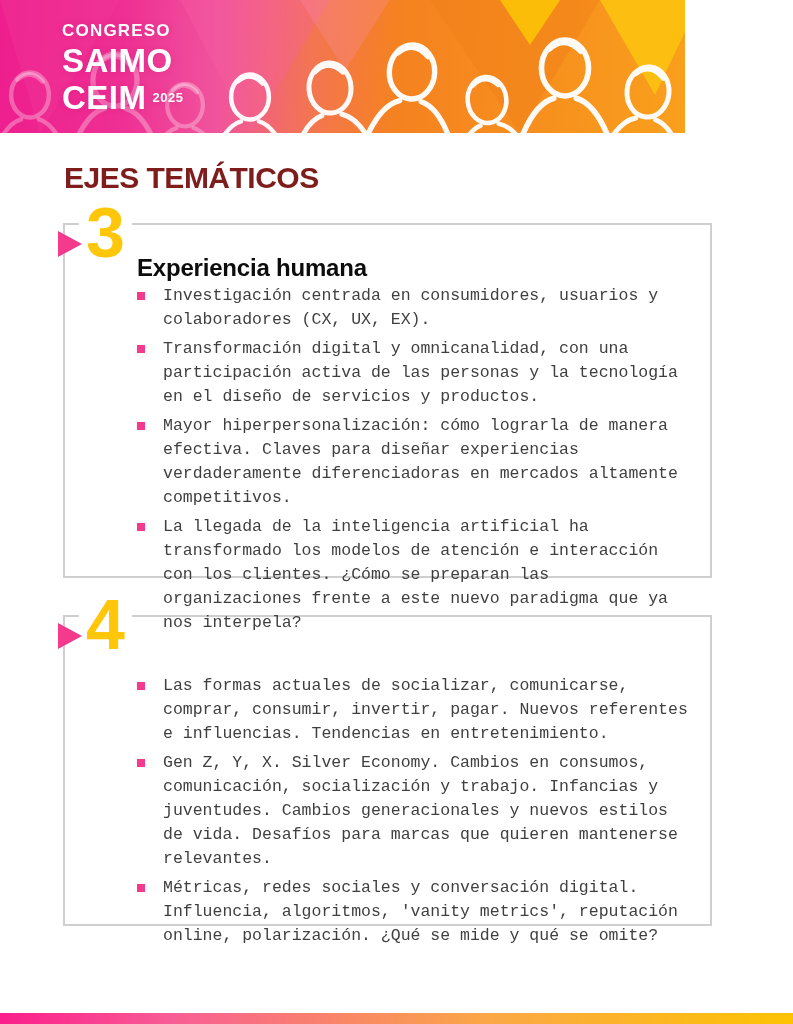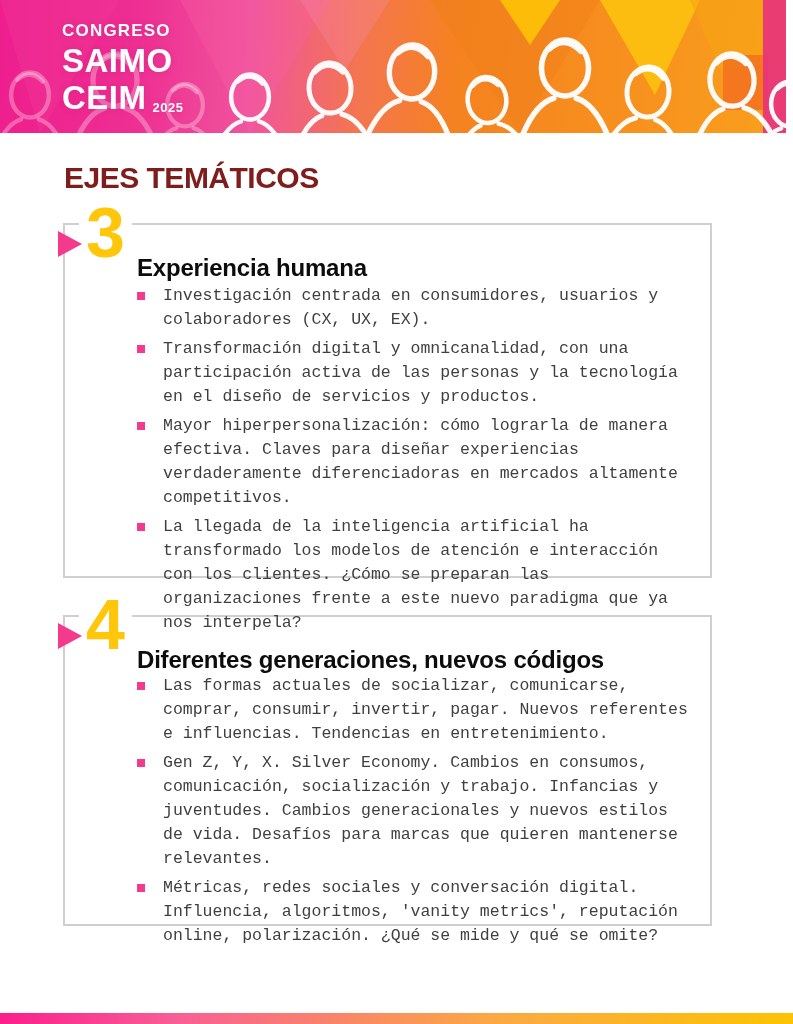--- a/index.html
+++ b/index.html
@@ -3,32 +3,32 @@
 <meta charset="utf-8">
 <style>
   html,body{margin:0;padding:0;background:#ffffff;}
   .page{
     position:relative;width:793px;height:1024px;overflow:hidden;background:#ffffff;
     font-family:"Liberation Sans",sans-serif;
   }
 
   
   .banner{
-    position:absolute;left:0;top:0;width:786px;height:133px;
+    position:absolute;left:0;top:0;width:685px;height:133px;
     background:linear-gradient(92deg,#ee1e8e 0%,#ee2f93 18%,#f0549d 32%,#f3764f 46%,#f58220 58%,#f78f1e 78%,#f9a01c 100%);
     overflow:hidden;
   }
   .banner-shapes,.crowd{position:absolute;left:0;top:0;width:793px;height:133px;display:block;}
   .logo{
     position:absolute;left:62px;top:22px;color:#ffffff;z-index:3;line-height:1;
     text-shadow:0 0 6px rgba(190,20,110,0.25);
   }
   .logo-line1{font-size:17px;font-weight:800;letter-spacing:1.2px;}
   .logo-line2{font-size:33px;font-weight:700;letter-spacing:0.5px;margin-top:5px;}
-  .logo-row{display:flex;align-items:flex-end;margin-top:4px;}
+  .logo-row{display:flex;align-items:center;margin-top:4px;}
   .logo-line3{font-size:33px;font-weight:800;letter-spacing:0.5px;}
   .logo-year{display:flex;flex-direction:row;margin-left:6px;}
   .logo-year span{font-size:13px;font-weight:700;line-height:13px;letter-spacing:0.5px;}
 
   
   .page-title{
     position:absolute;left:64px;top:141px;
     font-size:30px;font-weight:900;letter-spacing:-0.5px;color:#7f1d1d;
   }
 
@@ -152,21 +152,20 @@
         <span class="sq"></span>
         <span class="btxt">La llegada de la inteligencia artificial ha transformado los modelos de atención e interacción con los clientes. ¿Cómo se preparan las organizaciones frente a este nuevo paradigma que ya nos interpela?</span>
       </li>
     </ul>
   </section>
 
   <section class="section section-4">
     <div class="box"></div>
     <div class="tri-marker"></div>
     <div class="num-badge">4</div>
-    <h2 class="section-title">Diferentes generaciones, nuevos códigos</h2>
     <ul class="bullets">
       <li class="bullet">
         <span class="sq"></span>
         <span class="btxt">Las formas actuales de socializar, comunicarse, comprar, consumir, invertir, pagar.  Nuevos referentes e influencias. Tendencias en entretenimiento.</span>
       </li>
       <li class="bullet">
         <span class="sq"></span>
         <span class="btxt">Gen Z, Y, X. Silver Economy. Cambios en consumos, comunicación, socialización y trabajo. Infancias y juventudes. Cambios generacionales y nuevos estilos de vida. Desafíos para marcas que quieren mantenerse relevantes.</span>
       </li>
       <li class="bullet">

